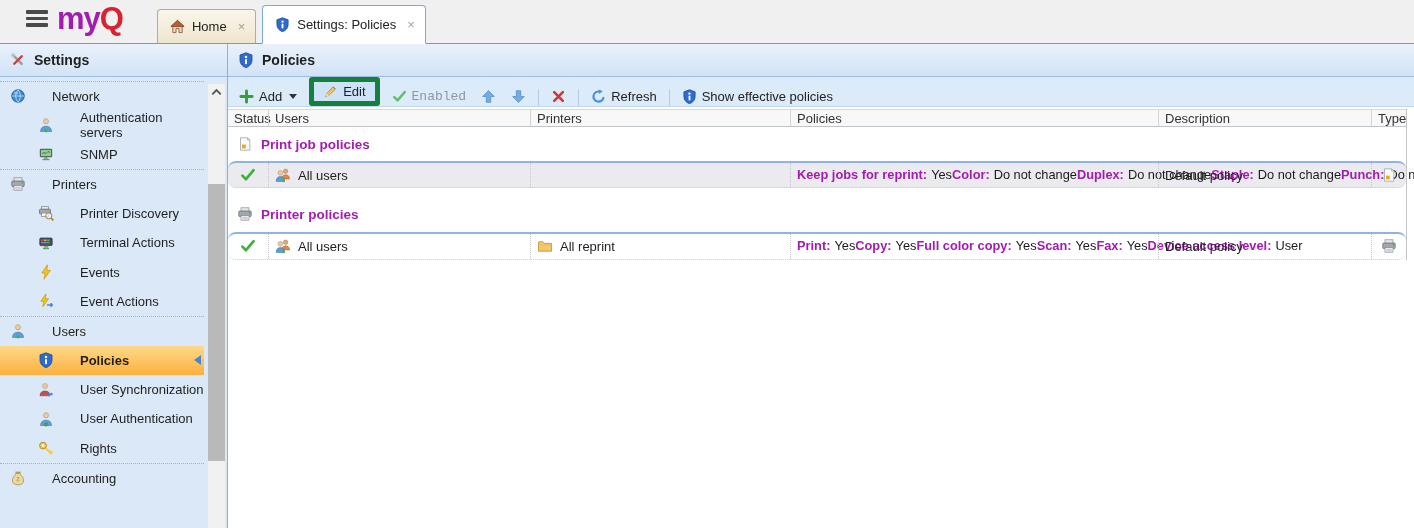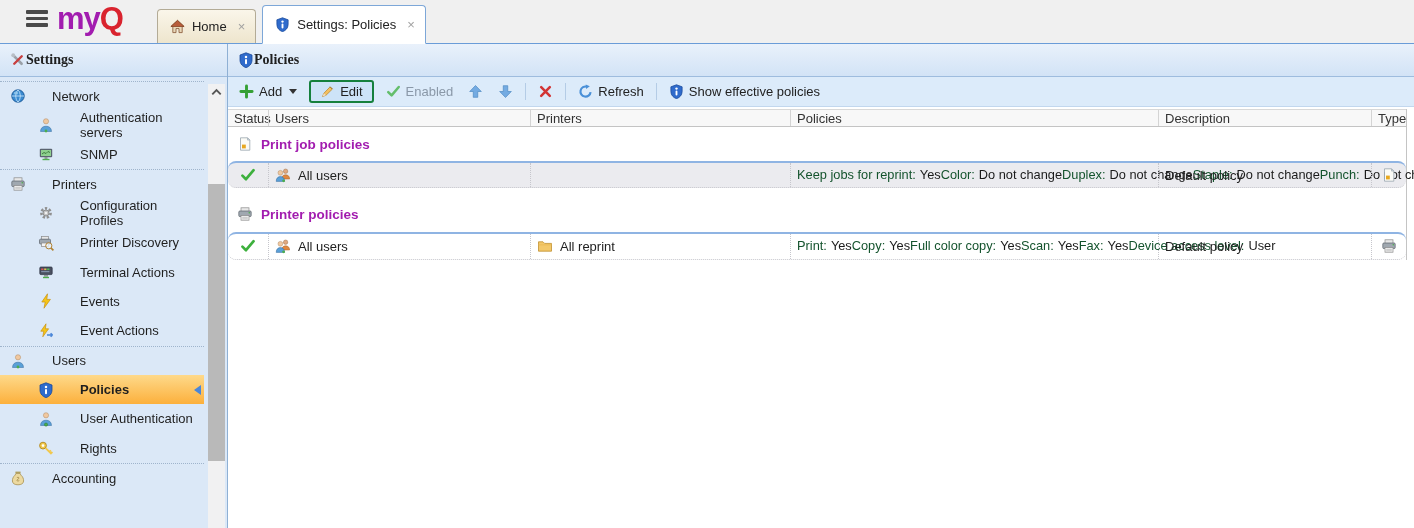--- a/index.html
+++ b/index.html
@@ -22,41 +22,41 @@
     border-bottom:1px solid #fff; height:39px; }
   .tab .close { color:#a0a0a0; font-size:13px; margin-left:4px; cursor:pointer; }
 
   
   .app { display:flex; height:484px; }
 
   
   .sidebar { width:228px; background:#dbe8f7; border-right:1px solid #8fb0d4;
     position:relative; overflow:hidden; flex:none; }
   .panel-header { height:33px; background:linear-gradient(#e9f1fb,#d2e3f6);
-    border-bottom:1px solid #9ebcde; display:flex; align-items:center; gap:0;
-    padding:0 10px; font-weight:bold; font-size:14px; color:#1f1f1f;font-family:Liberation Serif, serif; }
+    border-bottom:1px solid #9ebcde; display:flex; align-items:center; gap:8px;
+    padding:0 10px; font-weight:bold; font-size:14px; color:#1f1f1f; }
   .nav { padding-top:4px; margin-right:23px; }
   .nav-item { height:29.4px; display:flex; align-items:center; gap:26px; padding-left:10px;
     cursor:pointer; color:#1f1f1f; }
   .nav-item.lvl1 { padding-left:38px; }
   .nav-item.group-start { border-top:1px dotted #9fb4cc; }
   .nav-item.selected { background:linear-gradient(#fed98a,#fcb03c); font-weight:bold; position:relative; }
   .sel-marker { position:absolute; right:3px; top:50%; margin-top:-5px; width:0; height:0;
     border-top:5px solid transparent; border-bottom:5px solid transparent; border-right:7px solid #4a86d8; }
   .sb-scroll { position:absolute; top:40px; right:2px; bottom:0; width:17px; background:#f1f1f2; }
   .sb-up { height:17px; display:flex; align-items:center; justify-content:center; cursor:pointer; }
   .sb-thumb { position:absolute; top:100px; left:0; width:17px; height:277px; background:#b9b9b9; cursor:pointer; }
 
   
   .main { flex:1; background:#fff; display:flex; flex-direction:column; overflow:hidden; }
   .toolbar { height:30px; background:#dcebfa; border-bottom:1px solid #c2d7ee;
-    display:flex; align-items:center; gap:9px; padding:0 8px; flex:none; }
+    display:flex; align-items:flex-end; gap:9px; padding:0 8px; flex:none; }
   .tbtn { display:flex; align-items:center; gap:5px; cursor:pointer; padding:2px 3px; }
-  .tbtn.boxed { background:#cde3f8; border:2px solid #15803d; border-radius:3px; padding:2px 9px; }
-  .tbtn.disabled { color:#8a98a8; }
+  .tbtn.boxed { background:#cde3f8; border:5px solid #15803d; border-radius:3px; padding:2px 9px; }
+  .tbtn.disabled { color:#8a98a8;font-family:Liberation Mono, monospace; }
   .tsep { width:1px; height:17px; background:#b4cce6; }
   .caret { width:0; height:0; border-left:4px solid transparent; border-right:4px solid transparent;
     border-top:5px solid #333; margin-left:2px; }
 
   
   .table { width:1179px; margin-top:2px; border-right:1px solid #c4c4c4; }
   .trow { display:grid; grid-template-columns:40px 262px 260px 368px 213px 1fr; }
   .thead { height:18px; background:#f8f8f8; border-top:1px solid #d8d8d8; border-bottom:1px solid #c4c4c4; }
   .thead .cell { display:flex; align-items:center; padding-left:6px; color:#333; }
   .cell { border-left:1px dotted #c6c6cc; min-width:0; }
@@ -65,21 +65,21 @@
   .thead .cell:first-child { border-left:none; }
   .group-row { height:34px; display:flex; align-items:center; gap:8px; padding-left:9px;
     background:#fff; font-weight:bold; color:#a21caf; font-size:13.5px; }
   .group-row.second { margin-top:8px; height:36px; }
   .data-row { border-top:2px solid #8fb4e3; border-bottom:1px dotted #c6c6cc; cursor:pointer;border-radius:8px; }
   .data-row.selected { background:#ebebef; }
   .data-row .cell { display:flex; align-items:center; padding:4px 6px; }
   .data-row .cell.c-status, .data-row .cell.c-type { justify-content:center; }
   .plist { display:block; padding:5px 6px; }
   .pline { line-height:16.3px; font-size:12.8px; white-space:nowrap; }
-  .plabel { color:#14532d; } .pval { color:#1b1b1b; margin-left:4px; }
+  .plabel { color:#a21caf;font-weight:bold; } .pval { color:#1b1b1b; margin-left:4px; }
   .ent { display:flex; align-items:center; gap:7px; }
 
   .ic { width:16px; height:16px; flex:none; }
   .ic15 { width:15px; height:15px; flex:none; }
 </style>
 </head>
 <body>
 
 <svg width="0" height="0" style="position:absolute">
   <defs>
@@ -271,26 +271,20 @@
         <span>SNMP</span>
       </div>
       <div class="nav-item lvl0 group-start">
         <svg class="ic">
             <use href="#i-printer"></use>
           </svg>
         <span>Printers</span>
       </div>
       <div class="nav-item lvl1">
         <svg class="ic">
-            <use href="#i-gear"></use>
-          </svg>
-        <span>Configuration Profiles</span>
-      </div>
-      <div class="nav-item lvl1">
-        <svg class="ic">
             <use href="#i-printer-search"></use>
           </svg>
         <span>Printer Discovery</span>
       </div>
       <div class="nav-item lvl1">
         <svg class="ic">
             <use href="#i-terminal"></use>
           </svg>
         <span>Terminal Actions</span>
       </div>
@@ -311,20 +305,26 @@
             <use href="#i-user"></use>
           </svg>
         <span>Users</span>
       </div>
       <div class="nav-item lvl1 selected">
         <svg class="ic">
             <use href="#i-shield"></use>
           </svg>
         <span>Policies</span>
         <span class="sel-marker"></span>
+      </div>
+      <div class="nav-item lvl1">
+        <svg class="ic">
+            <use href="#i-user-sync"></use>
+          </svg>
+        <span>User Synchronization</span>
       </div>
       <div class="nav-item lvl1">
         <svg class="ic">
             <use href="#i-user-auth"></use>
           </svg>
         <span>User Authentication</span>
       </div>
       <div class="nav-item lvl1">
         <svg class="ic">
             <use href="#i-key"></use>

